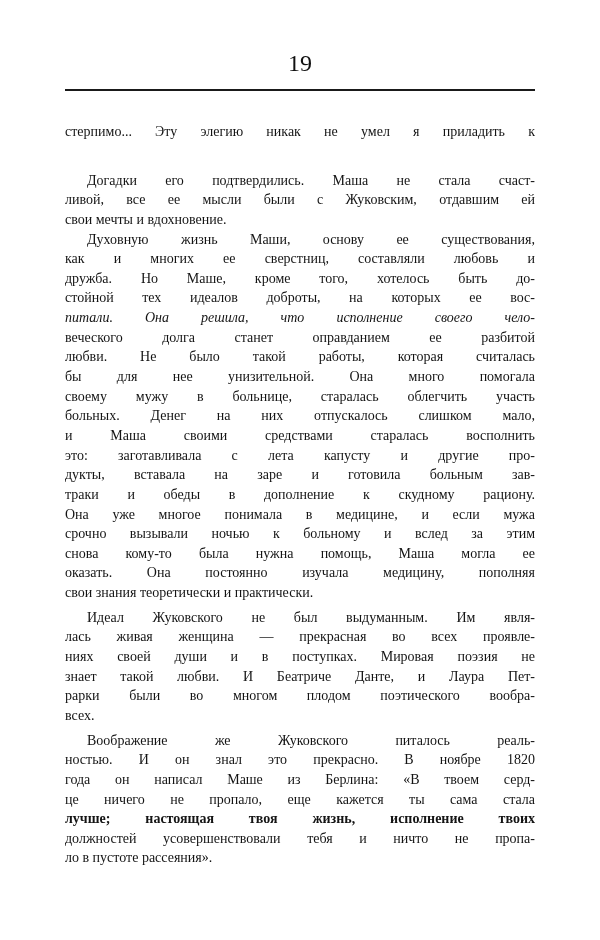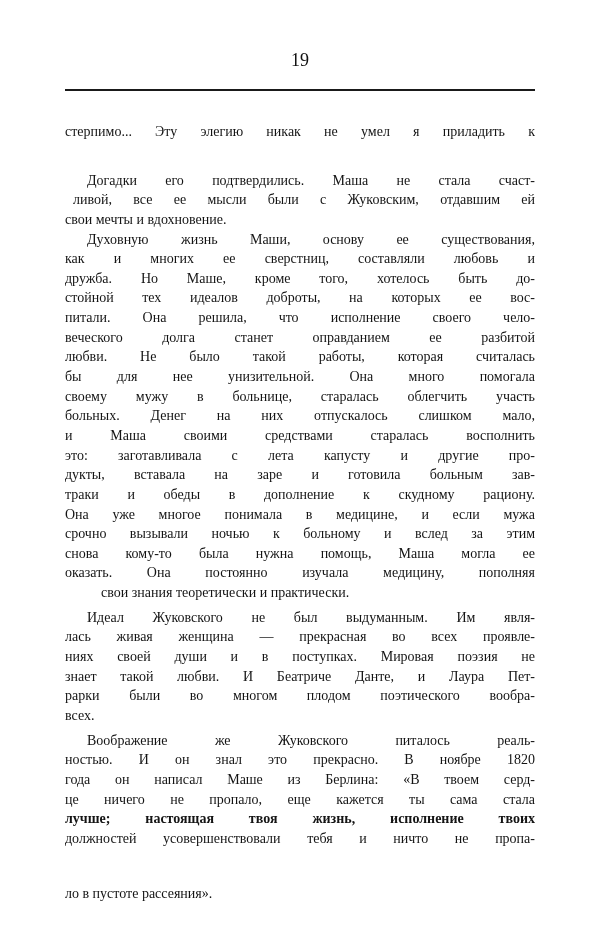--- a/index.html
+++ b/index.html
@@ -1,20 +1,20 @@
 <!DOCTYPE html>
 <html><head>
 <meta charset="utf-8">
 <style>
   html, body { margin: 0; padding: 0; background: #ffffff; }
   body { width: 600px; height: 940px; position: relative; overflow: hidden; }
   .page-number {
     position: absolute; left: 0; width: 600px; top: 50px;
     text-align: center;
-    font-family: "Liberation Serif", serif; font-size: 18px; color: #111;
+    font-family: "Liberation Serif", serif; font-size: 24px; color: #111;
   }
   .rule {
     position: absolute; left: 65px; width: 470px; top: 89px;
     height: 0; border-top: 2px solid #1a1a1a;
   }
   .text-block {
     position: absolute; left: 65px; top: 122px; width: 470px;
     font-family: "Liberation Serif", serif; font-size: 14px;
     color: #141414; -webkit-font-smoothing: antialiased;
   }
@@ -34,59 +34,59 @@
 <div class="rule"></div>
 
 <div class="text-block">
 
   <div class="paragraph">
     <div class="line" style="white-space: normal;">стерпимо... Эту элегию никак не умел я приладить к</div>
   </div>
 
   <div class="paragraph">
     <div class="line indent" style="white-space: normal; margin-top: 29px;">Догадки его подтвердились. Маша не стала счаст-</div>
-    <div class="line" style="white-space: normal; margin-left: 8px;">ливой, все ее мысли были с Жуковским, отдавшим ей</div>
+    <div class="line" style="white-space: normal;">ливой, все ее мысли были с Жуковским, отдавшим ей</div>
     <div class="line last" style="white-space: normal;">свои мечты и вдохновение.</div>
   </div>
 
   <div class="paragraph">
     <div class="line indent" style="white-space: normal;">Духовную жизнь Маши, основу ее существования,</div>
     <div class="line" style="white-space: normal;">как и многих ее сверстниц, составляли любовь и</div>
     <div class="line" style="white-space: normal;">дружба. Но Маше, кроме того, хотелось быть до-</div>
     <div class="line" style="white-space: normal;">стойной тех идеалов доброты, на которых ее вос-</div>
-    <div class="line" style="white-space: normal;">питали. Она решила, что исполнение своего чело-</div>
+    <div class="line" style="white-space: normal; font-style: italic;">питали. Она решила, что исполнение своего чело-</div>
     <div class="line" style="white-space: normal;">веческого долга станет оправданием ее разбитой</div>
     <div class="line" style="white-space: normal;">любви. Не было такой работы, которая считалась</div>
     <div class="line" style="white-space: normal;">бы для нее унизительной. Она много помогала</div>
     <div class="line" style="white-space: normal;">своему мужу в больнице, старалась облегчить участь</div>
     <div class="line" style="white-space: normal;">больных. Денег на них отпускалось слишком мало,</div>
     <div class="line" style="white-space: normal;">и Маша своими средствами старалась восполнить</div>
     <div class="line" style="white-space: normal;">это: заготавливала с лета капусту и другие про-</div>
     <div class="line" style="white-space: normal;">дукты, вставала на заре и готовила больным зав-</div>
     <div class="line" style="white-space: normal;">траки и обеды в дополнение к скудному рациону.</div>
     <div class="line" style="white-space: normal;">Она уже многое понимала в медицине, и если мужа</div>
     <div class="line" style="white-space: normal;">срочно вызывали ночью к больному и вслед за этим</div>
     <div class="line" style="white-space: normal;">снова кому-то была нужна помощь, Маша могла ее</div>
     <div class="line" style="white-space: normal;">оказать. Она постоянно изучала медицину, пополняя</div>
-    <div class="line last" style="white-space: normal; margin-left: 36px;">свои знания теоретически и практически.</div>
+    <div class="line last" style="white-space: normal;">свои знания теоретически и практически.</div>
   </div>
   <div class="spacer"></div>
 
   <div class="paragraph">
     <div class="line indent" style="white-space: normal;">Идеал Жуковского не был выдуманным. Им явля-</div>
     <div class="line" style="white-space: normal;">лась живая женщина — прекрасная во всех проявле-</div>
     <div class="line" style="white-space: normal;">ниях своей души и в поступках. Мировая поэзия не</div>
     <div class="line" style="white-space: normal;">знает такой любви. И Беатриче Данте, и Лаура Пет-</div>
     <div class="line" style="white-space: normal;">рарки были во многом плодом поэтического вообра-</div>
     <div class="line last" style="white-space: normal;">всех.</div>
   </div>
   <div class="spacer"></div>
 
   <div class="paragraph">
     <div class="line indent" style="white-space: normal;">Воображение же Жуковского питалось реаль-</div>
     <div class="line" style="white-space: normal;">ностью. И он знал это прекрасно. В ноябре 1820</div>
     <div class="line" style="white-space: normal;">года он написал Маше из Берлина: «В твоем серд-</div>
     <div class="line" style="white-space: normal;">це ничего не пропало, еще кажется ты сама стала</div>
     <div class="line" style="white-space: normal; font-weight: bold;">лучше; настоящая твоя жизнь, исполнение твоих</div>
     <div class="line" style="white-space: normal;">должностей усовершенствовали тебя и ничто не пропа-</div>
-    <div class="line last" style="white-space: normal; margin-top: 36px;">ло в пустоте рассеяния».</div>
+    <div class="line last" style="white-space: normal;">ло в пустоте рассеяния».</div>
   </div>
 </div>
 
 </body></html>

